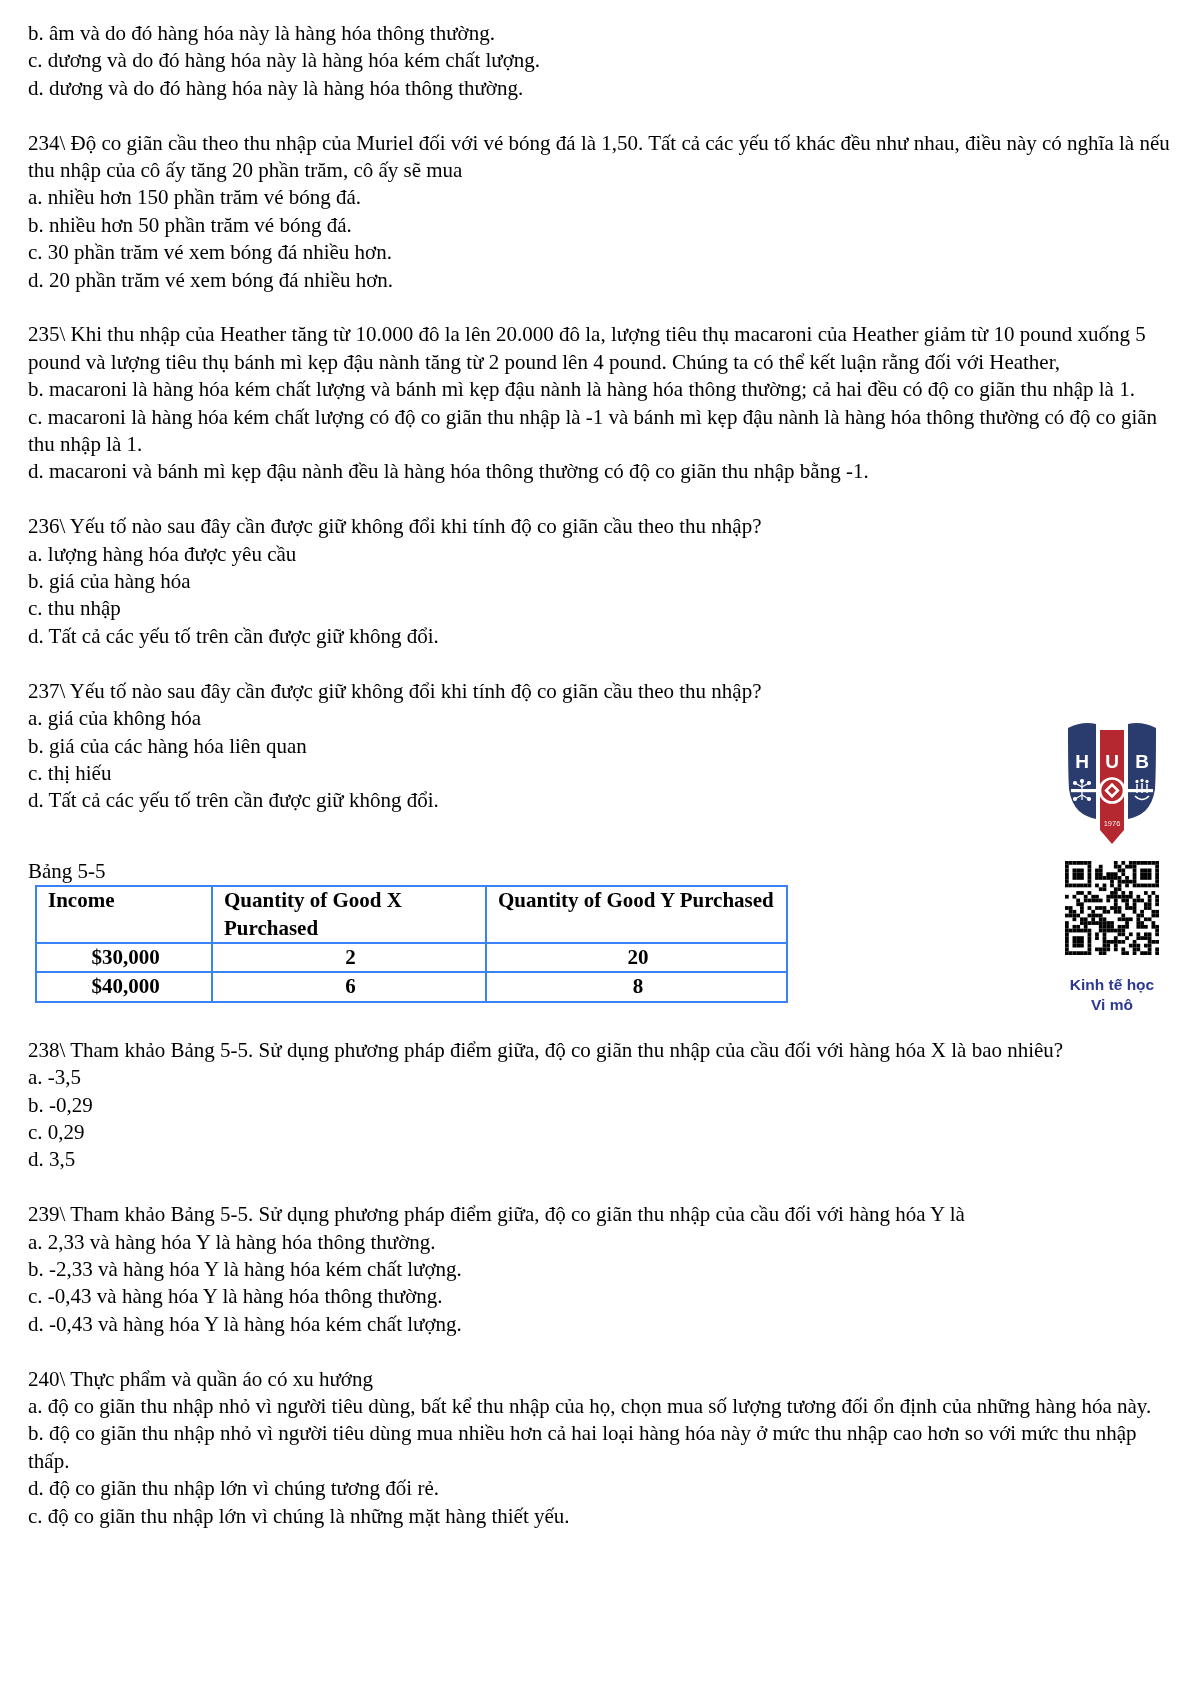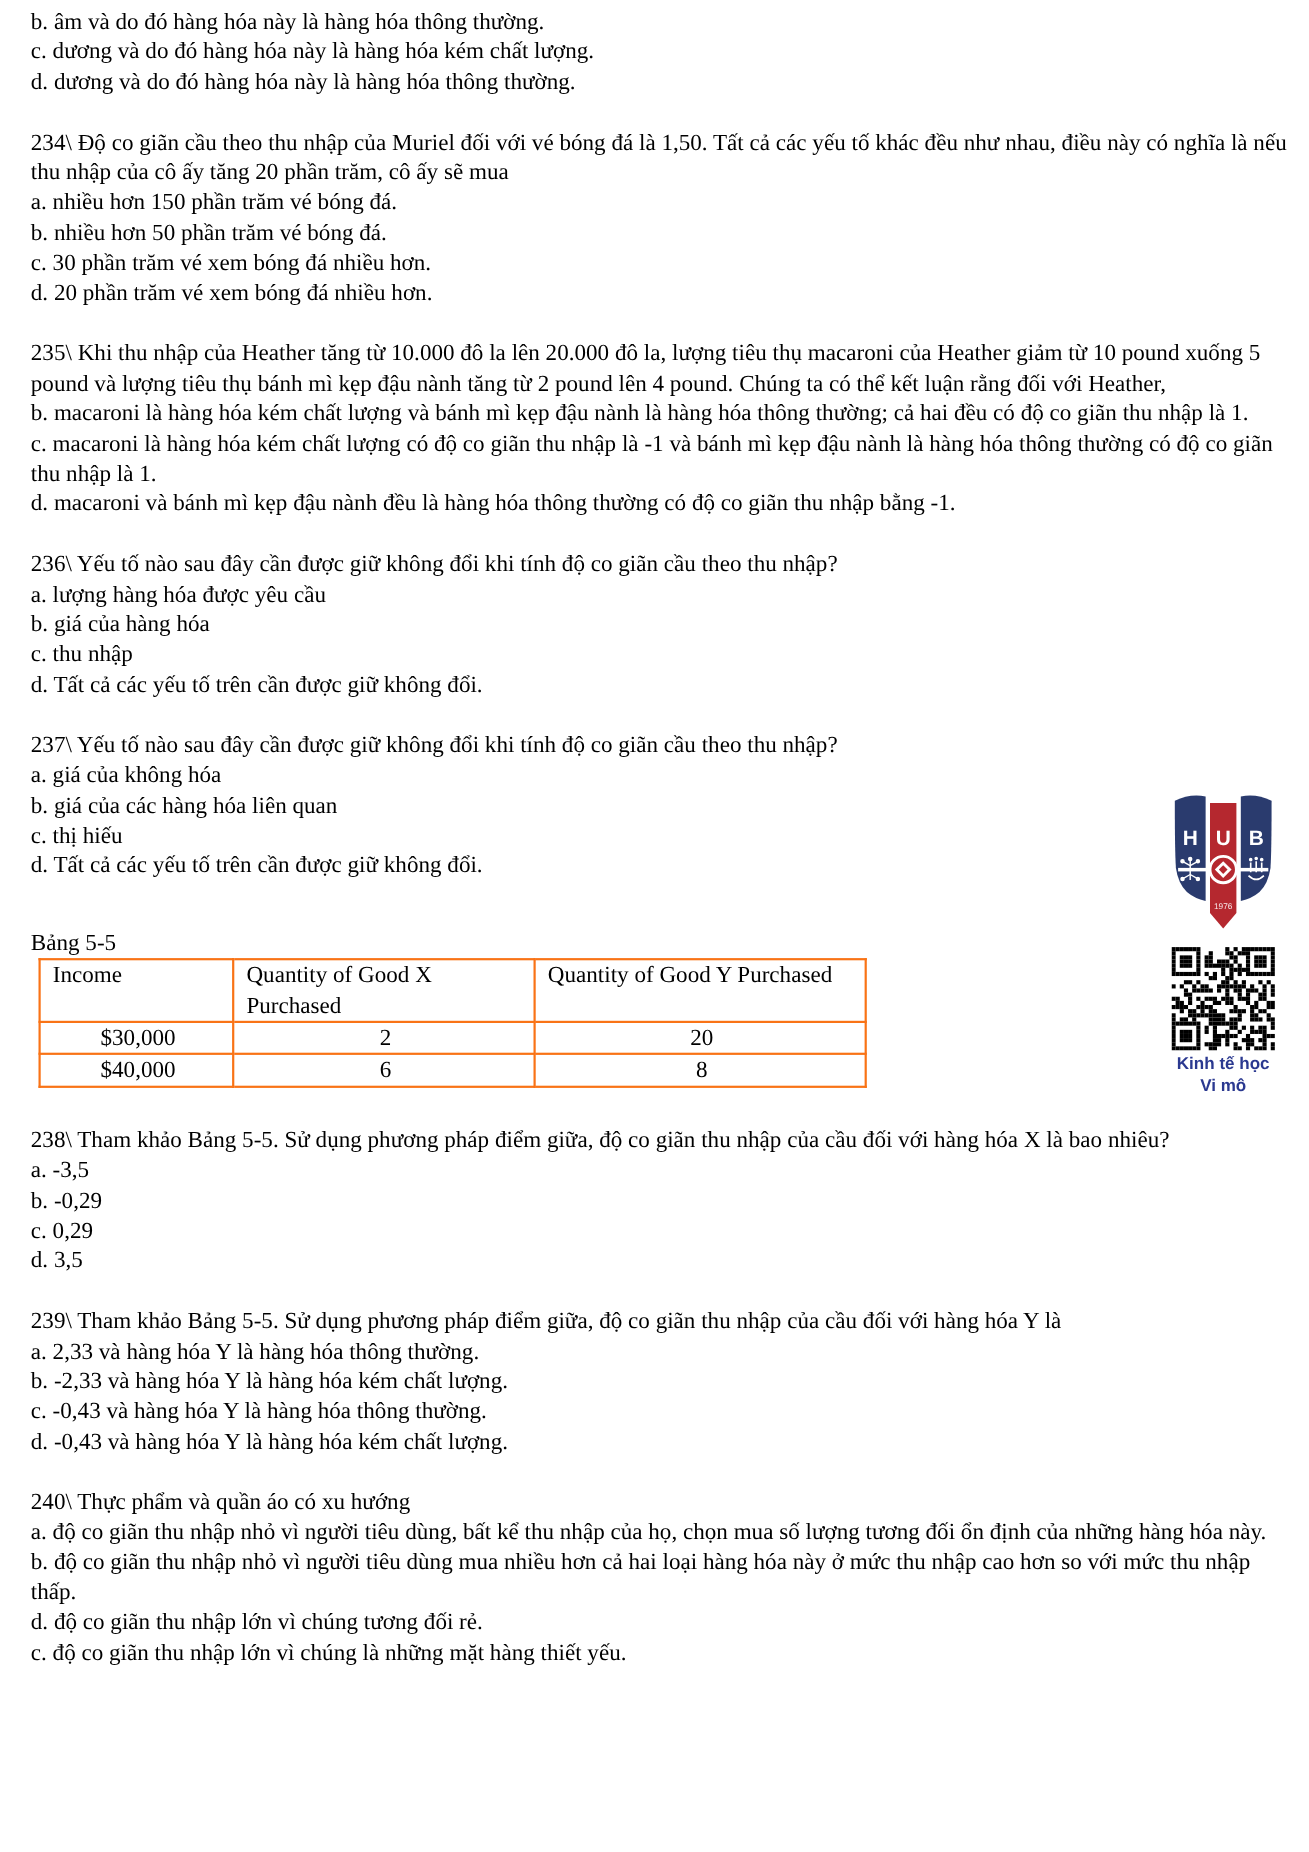--- a/index.html
+++ b/index.html
@@ -1,40 +1,40 @@
 <!DOCTYPE html>
 <html><head>
 <meta charset="utf-8">
 <style>
   html,body{margin:0;padding:0;}
   body{
     width:1190px;height:1684px;background:#ffffff;position:relative;
     font-family:"Liberation Serif","DejaVu Serif",serif;
     font-size:21px;line-height:27.4px;color:#000;overflow:hidden;
   }
-  .doc{position:absolute;left:28px;top:6px;width:1144px;}
+  .doc{position:absolute;left:28px;top:20px;width:1144px;}
   .q{margin-top:27.4px;}
   .intro{margin-top:0;}
   .line,.stem,.opt{white-space:normal;}
   .tbl-caption{margin-top:43px;}
   table.t55{border-collapse:collapse;margin-left:7px;table-layout:fixed;width:688px;}
   table.t55 td{
-    border:2px solid #f97316;vertical-align:top;text-align:left;
-    padding:0 8px 0 11px;font-weight:normal;
+    border:2px solid #3b82f6;vertical-align:top;text-align:left;
+    padding:0 8px 0 11px;font-weight:bold;
   }
   table.t55 .hdr td{height:54px;}
   table.t55 .row td{height:26px;text-align:center;}
   .c1{width:155px;} .c2{width:253px;} .c3{width:280px;}
   .after-table{margin-top:34px;font-family:Liberation Serif, serif;}
   .brand{position:absolute;left:1056px;top:719px;width:112px;text-align:center;}
   .logo-svg{display:block;margin:0 auto;width:92px;height:136px;}
   .qr-svg{display:block;margin:6px auto 0;width:94px;height:94px;background:#fff;}
   .qr-cap{
     font-family:"Liberation Sans","DejaVu Sans",sans-serif;
-    font-weight:bold;font-size:15.5px;line-height:20px;color:#2b3990;margin-top:3px;
+    font-weight:bold;font-size:15.5px;line-height:20px;color:#2b3990;margin-top:20px;
   }
 </style>
 </head>
 <body>
 
 <div class="doc">
 
   <div class="q intro">
     <div class="opt">b. âm và do đó hàng hóa này là hàng hóa thông thường.</div>
     <div class="opt">c. dương và do đó hàng hóa này là hàng hóa kém chất lượng.</div>

